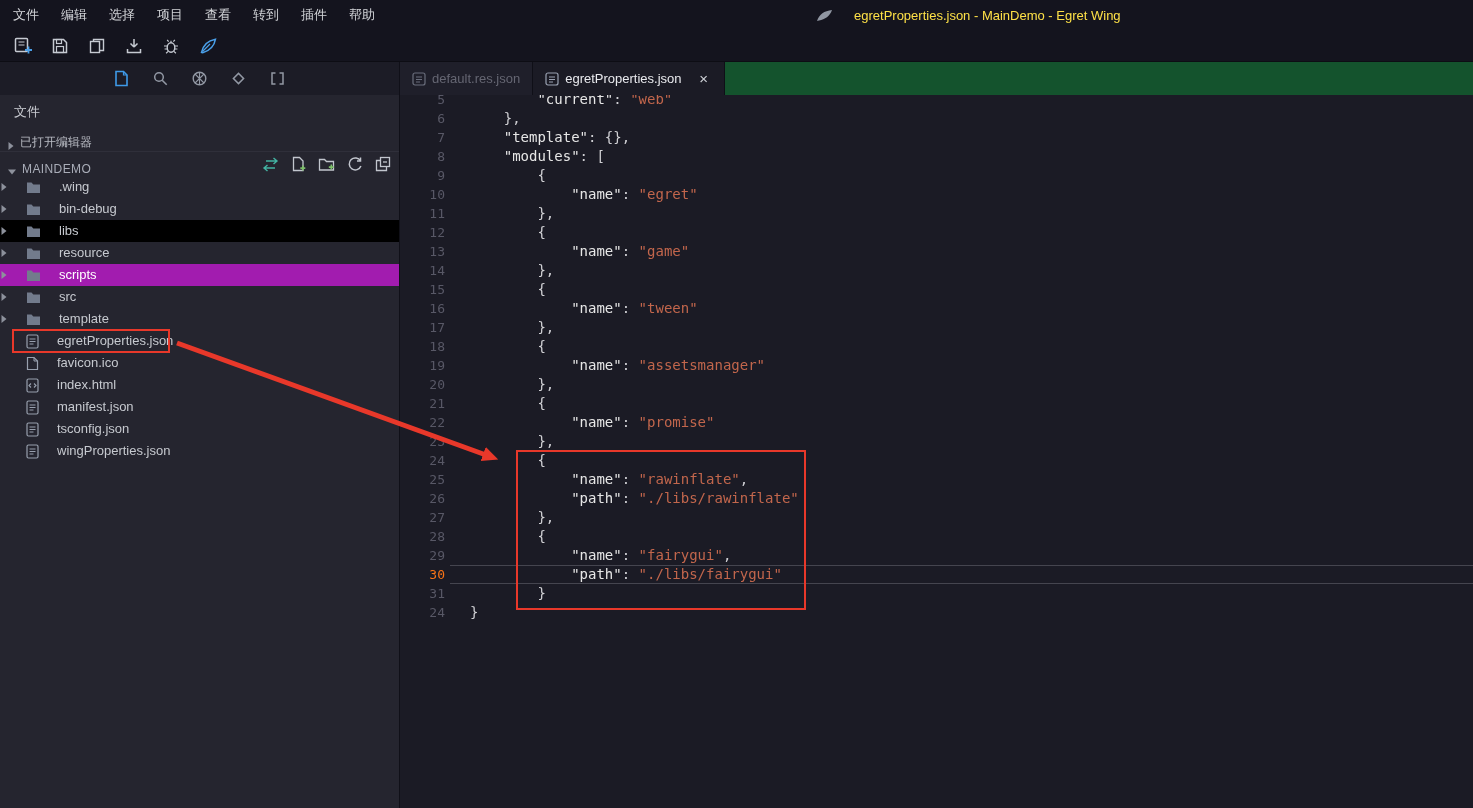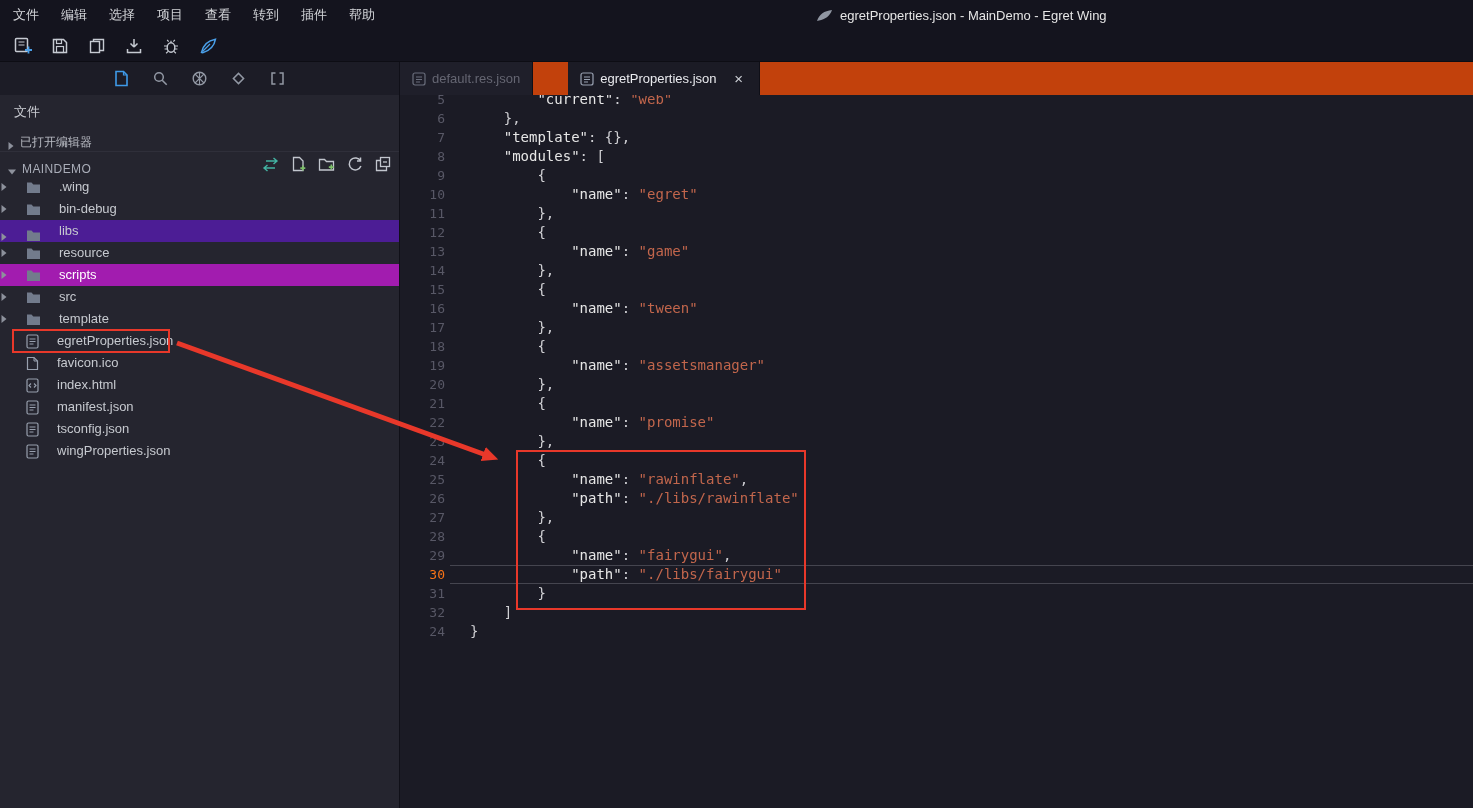--- a/index.html
+++ b/index.html
@@ -6,21 +6,21 @@
   html,body { width:1473px; height:808px; overflow:hidden; background:#1b1b25;
     font-family:"Liberation Sans","DejaVu Sans",sans-serif; }
   .app { position:relative; width:1473px; height:808px; overflow:hidden; background:#1b1b25; color:#ccc; }
 
   
   .titlebar { position:absolute; left:0; top:0; width:100%; height:30px; background:#14141e;
     display:flex; align-items:center; z-index:5; }
   .menubar { display:flex; height:100%; align-items:center; padding-left:2px; }
   .menu-item { padding:0 11px; font-size:13px; color:#d2d4d8; line-height:30px; cursor:default; }
   .window-title { position:absolute; left:816px; top:0; height:30px; display:flex; align-items:center;
-    gap:7px; font-size:13px; color:#e5e5e5; white-space:nowrap; }
+    gap:21px; font-size:13px; color:#fde047; white-space:nowrap; }
 
   
   .toolbar { position:absolute; left:0; top:30px; width:100%; height:32px; background:#14141e;
     display:flex; align-items:center; gap:13px; padding-left:11px; border-bottom:1px solid #0d0d14; z-index:5; }
   .tool-btn { width:24px; height:24px; display:flex; align-items:center; justify-content:center; border-radius:3px; }
 
   
   .workbench { position:absolute; top:62px; left:0; right:0; bottom:0; }
 
   
@@ -33,27 +33,27 @@
     color:#b9bcc4; padding-left:7px; gap:5px; }
   .section-row.project { height:25px; border-top:1px solid #2f2f3a; color:#a9adb8; }
   .proj-label { letter-spacing:.4px; }
   .section-actions { position:absolute; right:8px; top:0; height:100%; display:flex; align-items:center; gap:11px; }
   .sec-act { width:17px; height:17px; display:flex; align-items:center; justify-content:center; }
 
   .tree { }
   .tree-item { height:22px; display:flex; align-items:center; font-size:13px;
     color:#c6c9cf; gap:18px; white-space:nowrap; cursor:default; }
   .tree-item .chev-sp { width:8px; flex:none; }
-  .tree-item.hover { background:#4c1d95;align-items:flex-end; }
+  .tree-item.hover { background:#000000; }
   .tree-item.selected { background:#a21caf; color:#ffffff; }
   .tree-label { line-height:22px; }
 
   
   .editor { position:absolute; left:400px; top:0; right:0; height:100%; background:#1b1b25; }
-  .tabbar { height:33px; background:#c2410c; display:flex;gap:35px; }
+  .tabbar { height:33px; background:#14532d; display:flex; }
   .tab { height:33px; display:flex; align-items:center; padding:0 12px; gap:6px; font-size:13px;
     background:#1f1f2a; color:#656672; border-right:1px solid #0f0f17; cursor:default; white-space:nowrap; }
   .tab .icon { color:#6a6e7c; }
   .tab.active { background:#1b1b25; color:#e9eaee; }
   .tab.active .icon { color:#9aa2b2; }
   .tab-close { margin-left:8px; width:16px; text-align:center; color:#cdd0d6; font-size:15px; line-height:16px; border-radius:3px; }
 
   .codearea { position:absolute; top:33px; left:0; right:0; bottom:0; overflow:hidden; }
   .code-lines { margin-top:-5px; font-family:"DejaVu Sans Mono","Liberation Mono",monospace; font-size:14px; }
   .code-line { position:relative; height:19px; line-height:19px; display:flex; }
@@ -539,24 +539,20 @@
             <div class="code-line current">
               <span class="cur-hl"></span>
               <span class="ln">30</span>
               <span class="lc"><span class="tok-p">            </span><span class="tok-k">"path"</span><span class="tok-p">: </span><span class="tok-s">"./libs/fairygui"</span><span class="tok-p"></span></span>
             </div>
             <div class="code-line">
               <span class="ln">31</span>
               <span class="lc"><span class="tok-p">        }</span></span>
             </div>
             <div class="code-line">
-              <span class="ln">32</span>
-              <span class="lc"><span class="tok-p">    ]</span></span>
-            </div>
-            <div class="code-line">
               <span class="ln">24</span>
               <span class="lc"><span class="tok-p">}</span></span>
             </div>
           </div>
         <div class="annot-box editor-annot"></div>
       </div>
     </main>
 
   </div>
 

